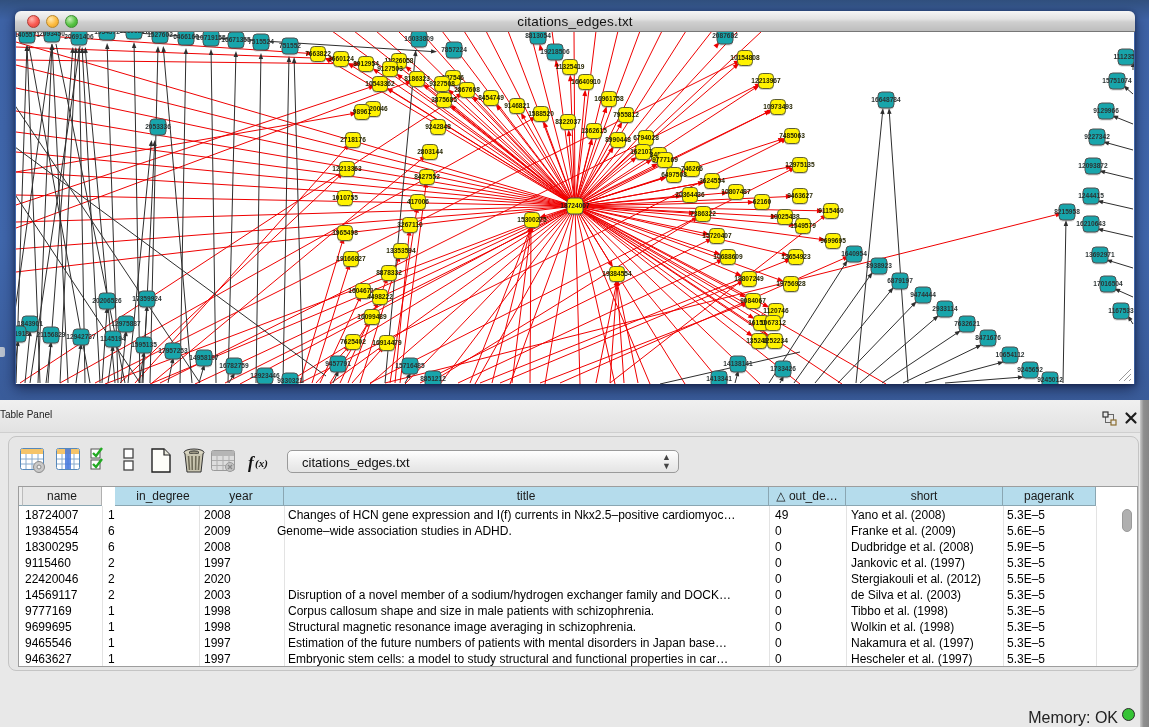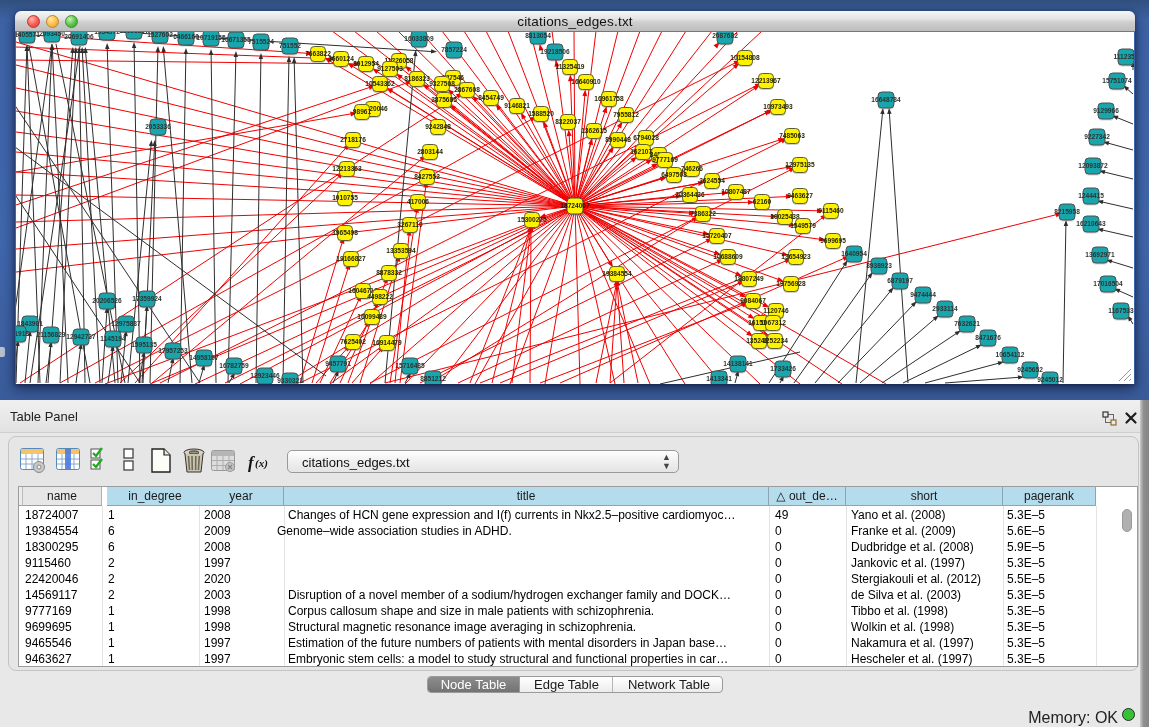--- a/index.html
+++ b/index.html
@@ -15,21 +15,21 @@
 .tl { position:absolute; top:3.5px; width:13px; height:13px; border-radius:50%; }
 #canvas { position:absolute; left:1px; top:21px; width:1118px; height:352px; background:#fff; }
 svg { display:block; }
 .re { stroke:#ef0000; stroke-width:1.0; }
 .bl { stroke:#2e2e2e; stroke-width:1.0; }
 .nl { font-size:6.6px; font-weight:600; text-anchor:middle; font-family:"Liberation Sans",sans-serif; }
 #grip { position:absolute; right:2px; bottom:2px; width:14px; height:14px; }
 #panel { position:absolute; left:0; top:400px; width:1149px; height:327px; background:#e8e8e8; }
 #pbar { position:absolute; left:0; top:0; width:1149px; height:33px;
   background:linear-gradient(180deg,#f0f0f0,#e2e2e2); border-bottom:1px solid #cfcfcf; }
-#pbar .t { position:absolute; left:10px; top:9px; font-size:13px; color:#222; }
+#pbar .t { position:absolute; left:0; top:9px; font-size:10px; color:#222; }
 #groupbox { position:absolute; left:8px; top:36px; width:1131px; height:235px;
   border:1px solid #c4c4c4; border-radius:8px; background:#e6e6e6; }
 .ticon { position:absolute; top:48px; }
 #dropdown { position:absolute; left:287px; top:50px; width:392px; height:23px;
   border:1px solid #9a9a9a; border-radius:5px;
   background:linear-gradient(180deg,#ffffff,#f1f1f1 45%,#e4e4e4); }
 #dropdown .dt { position:absolute; left:14px; top:3.5px; font-size:13px; color:#111; }
 #dropdown .ar { position:absolute; right:7px; top:2px; font-size:9px; color:#444; line-height:9px; }
 #table { position:absolute; left:18px; top:86px; width:1120px; height:181px; background:#fff;
   border:1px solid #9d9d9d; overflow:hidden; }
@@ -916,21 +916,21 @@
         <text x="1" y="16" font-family="Liberation Serif,serif" font-style="italic" font-weight="bold" font-size="17" fill="#111">f</text>
 <text x="8" y="15" font-family="Liberation Serif,serif" font-style="italic" font-weight="bold" font-size="11" fill="#111">(x)</text>
       </svg>
   <div id="dropdown">
         <span class="dt">citations_edges.txt</span>
         <span class="ar">▲<br>▼</span>
       </div>
   <div id="table">
     <div class="hc" style="left:0;width:4px;background:#ececec;border-right:1px solid #bbb"></div>
     <div class="hc" style="left:4px;width:79px;background:#e7e7e7;border-right:1px solid #b0b0b0">name</div>
-    <div class="hc" style="left:88px;width:97px">in_degree</div>
+    <div class="hc" style="left:96px;width:97px">in_degree</div>
     <div class="hc" style="left:180px;width:85px">year</div>
     <div class="hc" style="left:265px;width:485px">title</div>
     <div class="hc" style="left:750px;width:77px">△ out_de…</div>
     <div class="hc" style="left:827px;width:157px">short</div>
     <div class="hc" style="left:984px;width:93px">pagerank</div>
     <div class="cline" style="left:83px"></div>
         <div class="cline" style="left:180px"></div>
     <div class="cline" style="left:265px"></div>
         <div class="cline" style="left:750px"></div>
     <div class="cline" style="left:827px"></div>
@@ -1018,21 +1018,16 @@
 <span style="left:6px">9463627</span>
           <span style="left:89px">1</span>
 <span style="left:185px">1997</span>
           <span style="left:269px;width:478px" class="ell">Embryonic stem cells: a model to study structural and functional properties in car…</span>
 <span style="left:756px">0</span>
           <span style="left:832px">Hescheler et al. (1997)</span>
 <span style="left:988px">5.3E–5</span>
         </div>
     <div id="vscroll"></div>
   </div>
-  <div id="segctl">
-    <div class="seg" style="left:0;width:92px;background:linear-gradient(180deg,#8d8d8d,#6f6f6f);color:#fff;border-right:1px solid #9a9a9a">Node Table</div>
-    <div class="seg" style="left:93px;width:92px;border-right:1px solid #b5b5b5">Edge Table</div>
-    <div class="seg" style="left:186px;width:110px">Network Table</div>
-  </div>
   <span id="memline">Memory: OK</span>
   <div id="memdot"></div>
 </div>
 <div id="rightstrip"></div>
 </div>
 </body></html>

